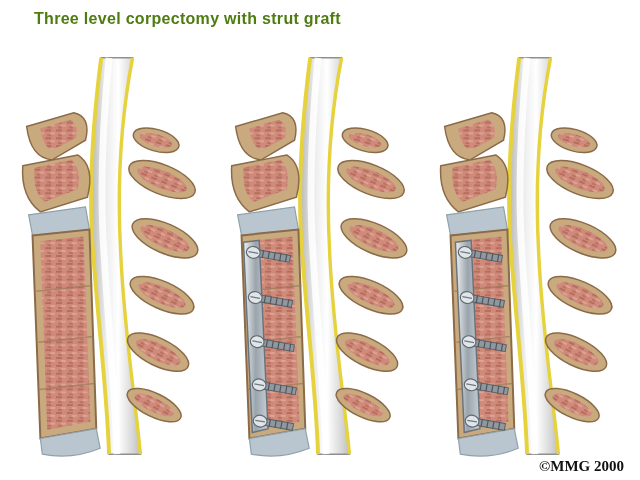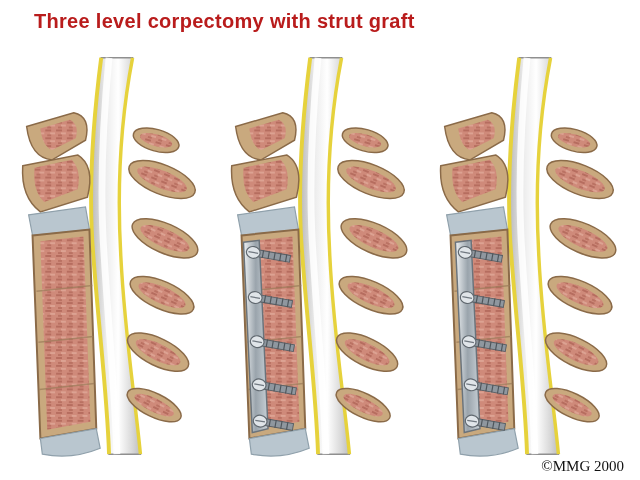--- a/index.html
+++ b/index.html
@@ -7,38 +7,38 @@
     position:relative;
     width:640px;height:480px;
     background:#ffffff;
     overflow:hidden;
     font-family:"Liberation Sans",sans-serif;
   }
   .figure-title{
     position:absolute;
     top:10px;left:34px;
     margin:0;
-    font-size:20px;
+    font-size:16px;
     font-weight:bold;
     letter-spacing:.3px;
-    color:#b91c1c;
+    color:#4d7c0f;
   }
   .panels{
     position:absolute;
     top:50px;left:0;right:0;
     display:flex;
     justify-content:space-between;
     padding:0 12px;
   }
   svg.panel{width:198px;height:412px;display:block;}
   .copyright{
     position:absolute;
     right:16px;bottom:5px;
     font-family:"Liberation Serif",serif;
-    font-weight:normal;
+    font-weight:bold;
     font-size:15px;
     color:#111111;
   }
   .defs-holder{position:absolute;width:0;height:0;}
 </style>
 </head>
 <body>
 
 <div class="canvas">
 

